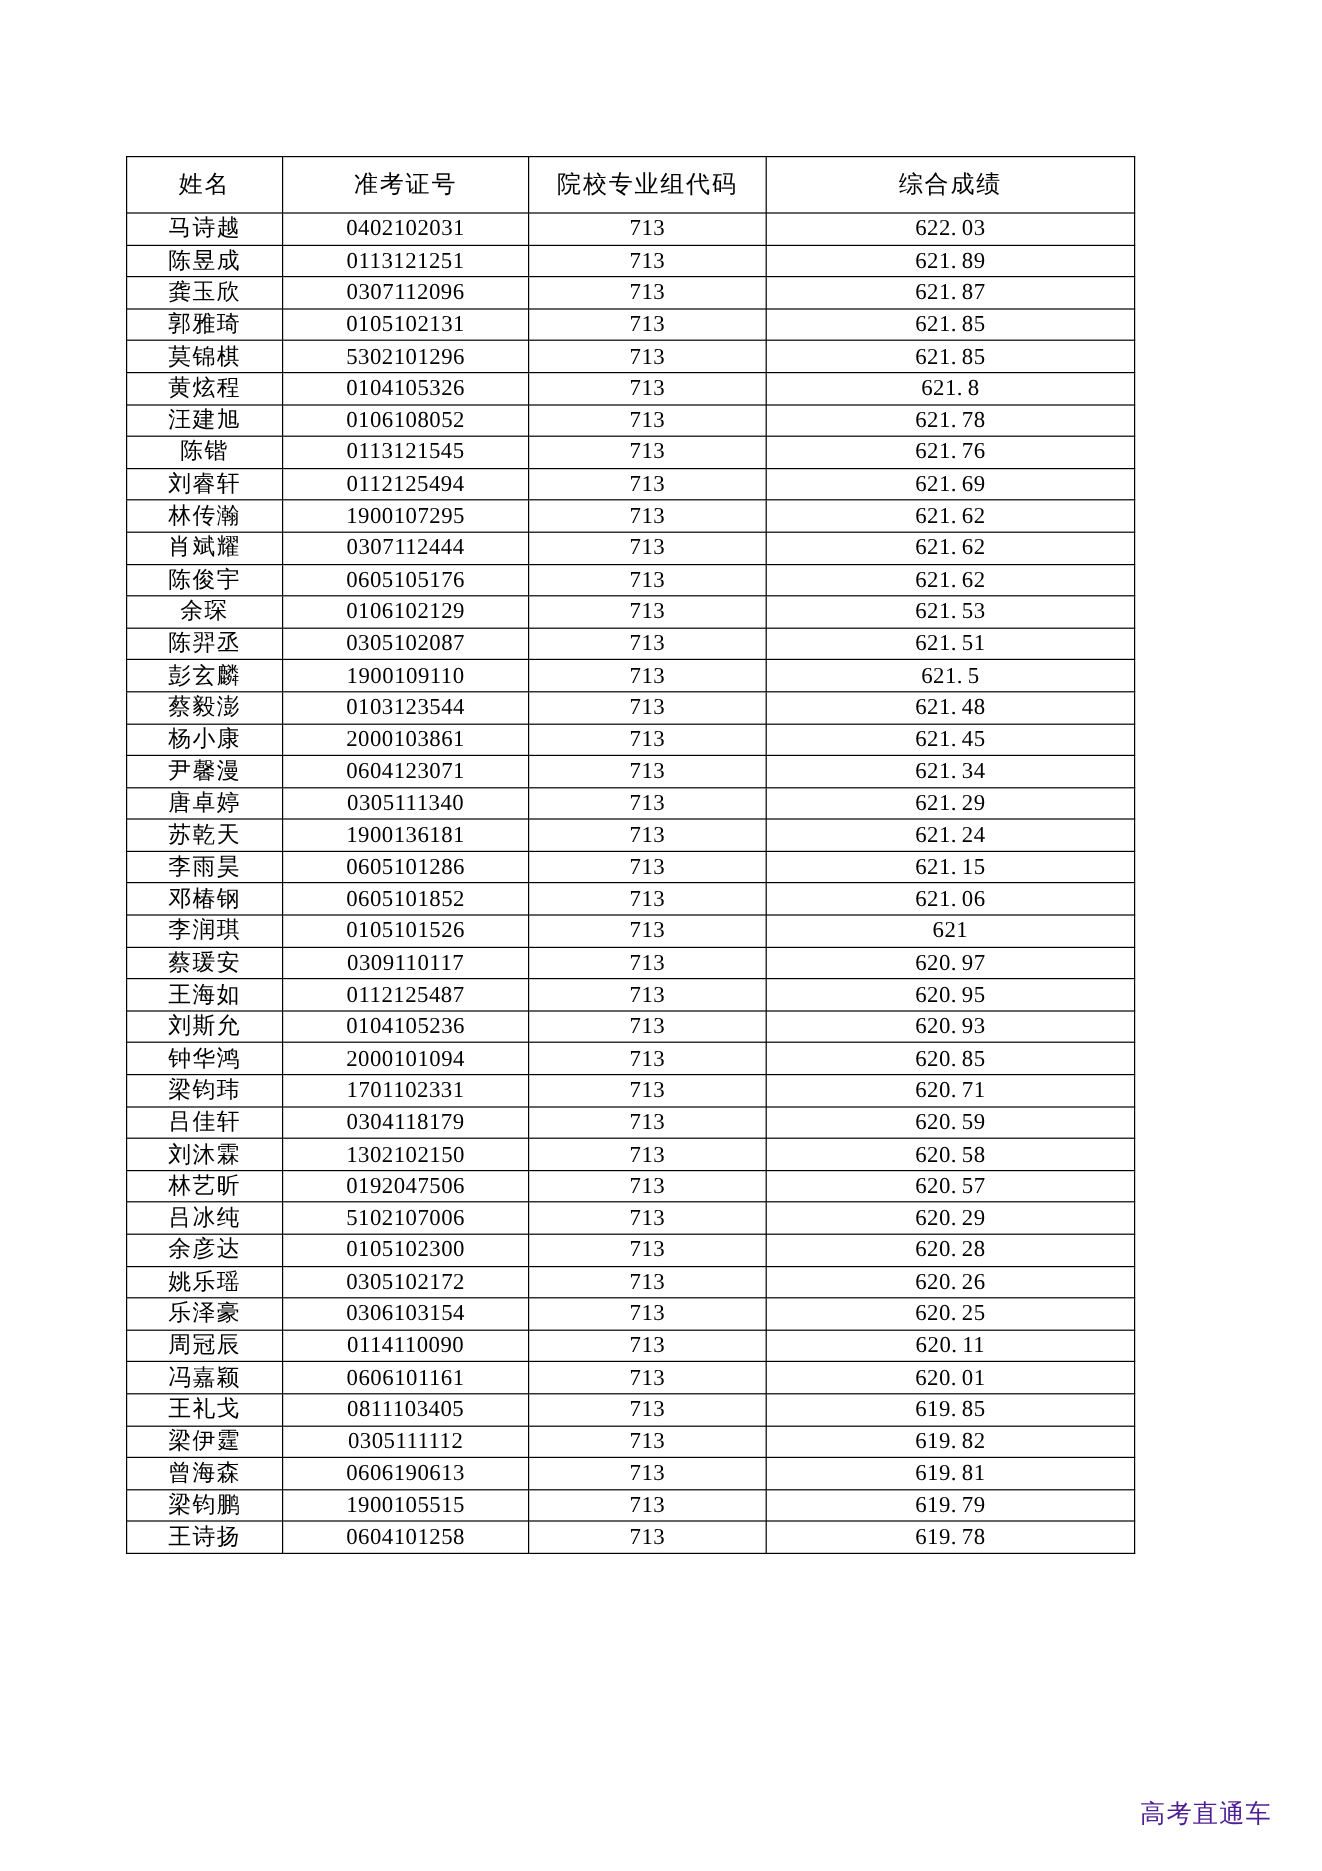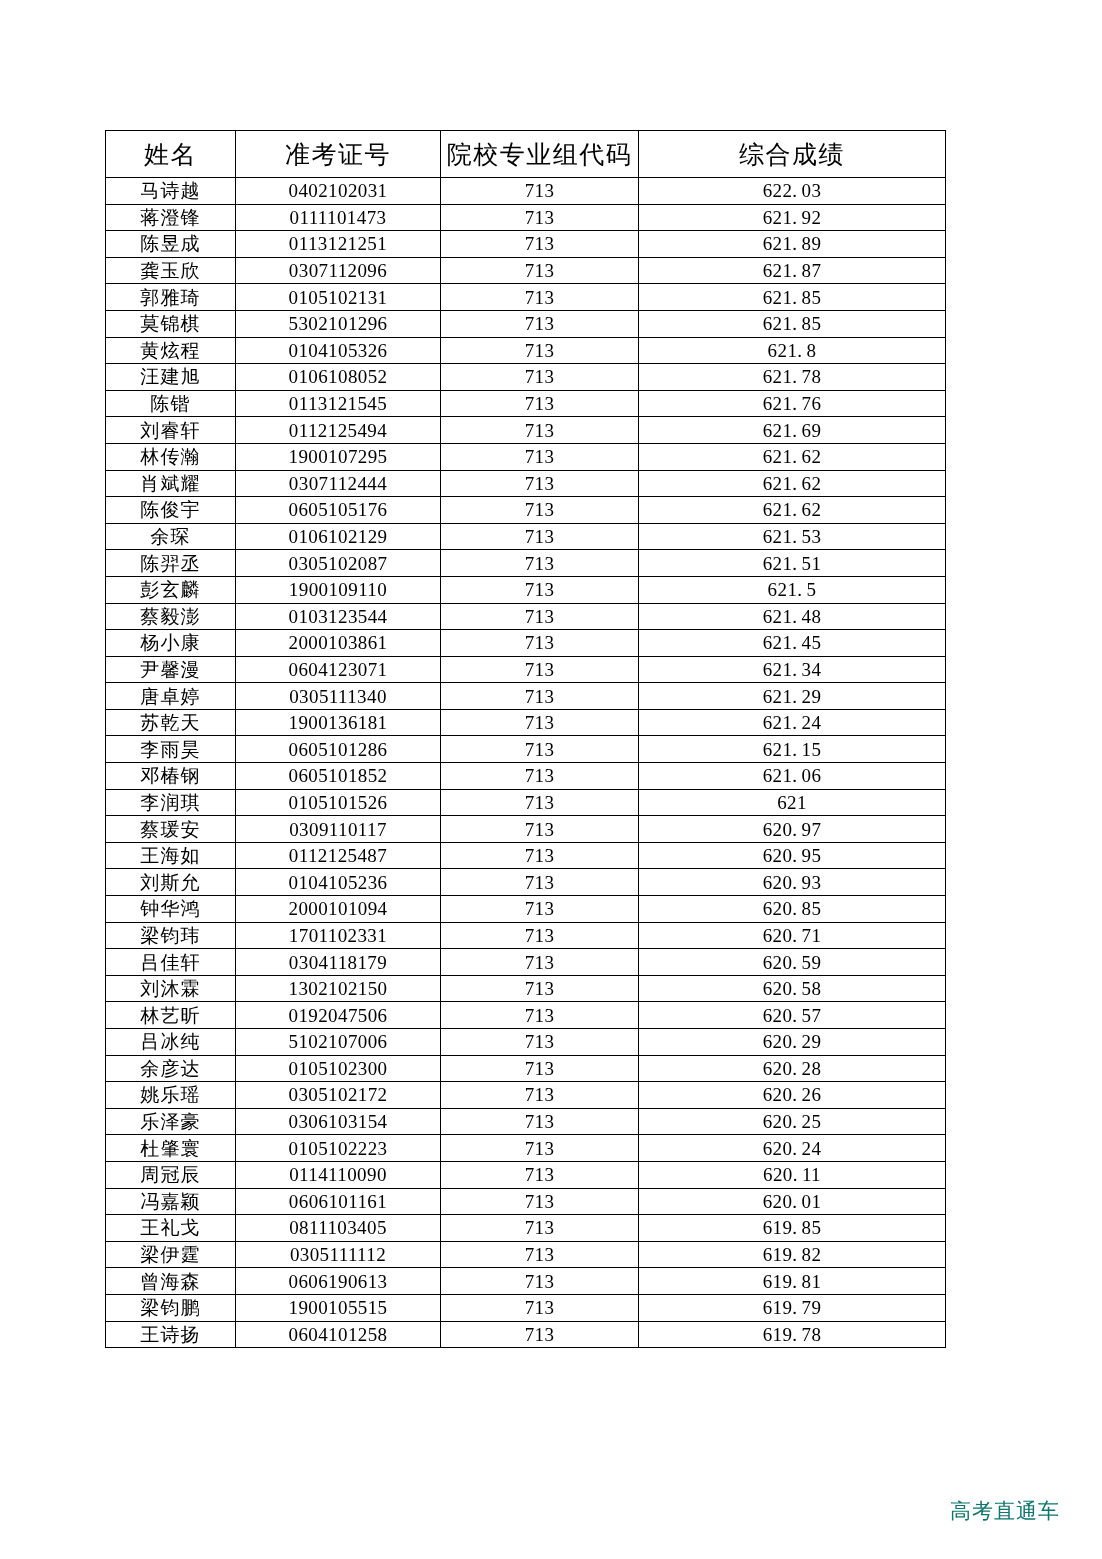--- a/index.html
+++ b/index.html
@@ -40,21 +40,21 @@
     text-align: center;
     vertical-align: middle;
     font-weight: normal;
     padding: 0;
     line-height: 1;
     white-space: nowrap;
   }
 
   table.score-table thead th {
     height: 46px;
-    font-size: 25px;
+    font-size: 20px;
     letter-spacing: 1.5px;
   }
 
   table.score-table tbody td {
     height: 25.6px;
     font-size: 19px;
   }
 
   td.cell-name {
     letter-spacing: 1.2px;
@@ -72,21 +72,21 @@
     width: 4px;
   }
 
   #watermark {
     position: absolute;
     right: 42px;
     top: 1497px;
     font-family: "DejaVu Sans", "Liberation Sans", sans-serif;
     font-size: 21px;
     letter-spacing: 1px;
-    color: #0f766e;
+    color: #4c1d95;
     user-select: none;
     text-align: right;
   }
 </style>
 </head>
 <body>
 
 <div id="score-table-wrap">
   <table class="score-table">
     <colgroup>
@@ -104,26 +104,20 @@
       </tr>
     </thead>
     <tbody id="score-table-body">
         <tr>
           <td class="cell-name">马诗越</td>
           <td class="cell-ticket">0402102031</td>
           <td class="cell-code">713</td>
           <td class="cell-score">622.<span class="dec-gap"></span>03</td>
         </tr>
         <tr>
-          <td class="cell-name">蒋澄锋</td>
-          <td class="cell-ticket">0111101473</td>
-          <td class="cell-code">713</td>
-          <td class="cell-score">621.<span class="dec-gap"></span>92</td>
-        </tr>
-        <tr>
           <td class="cell-name">陈昱成</td>
           <td class="cell-ticket">0113121251</td>
           <td class="cell-code">713</td>
           <td class="cell-score">621.<span class="dec-gap"></span>89</td>
         </tr>
         <tr>
           <td class="cell-name">龚玉欣</td>
           <td class="cell-ticket">0307112096</td>
           <td class="cell-code">713</td>
           <td class="cell-score">621.<span class="dec-gap"></span>87</td>
@@ -312,26 +306,20 @@
           <td class="cell-name">姚乐瑶</td>
           <td class="cell-ticket">0305102172</td>
           <td class="cell-code">713</td>
           <td class="cell-score">620.<span class="dec-gap"></span>26</td>
         </tr>
         <tr>
           <td class="cell-name">乐泽豪</td>
           <td class="cell-ticket">0306103154</td>
           <td class="cell-code">713</td>
           <td class="cell-score">620.<span class="dec-gap"></span>25</td>
-        </tr>
-        <tr>
-          <td class="cell-name">杜肇寰</td>
-          <td class="cell-ticket">0105102223</td>
-          <td class="cell-code">713</td>
-          <td class="cell-score">620.<span class="dec-gap"></span>24</td>
         </tr>
         <tr>
           <td class="cell-name">周冠辰</td>
           <td class="cell-ticket">0114110090</td>
           <td class="cell-code">713</td>
           <td class="cell-score">620.<span class="dec-gap"></span>11</td>
         </tr>
         <tr>
           <td class="cell-name">冯嘉颖</td>
           <td class="cell-ticket">0606101161</td>

